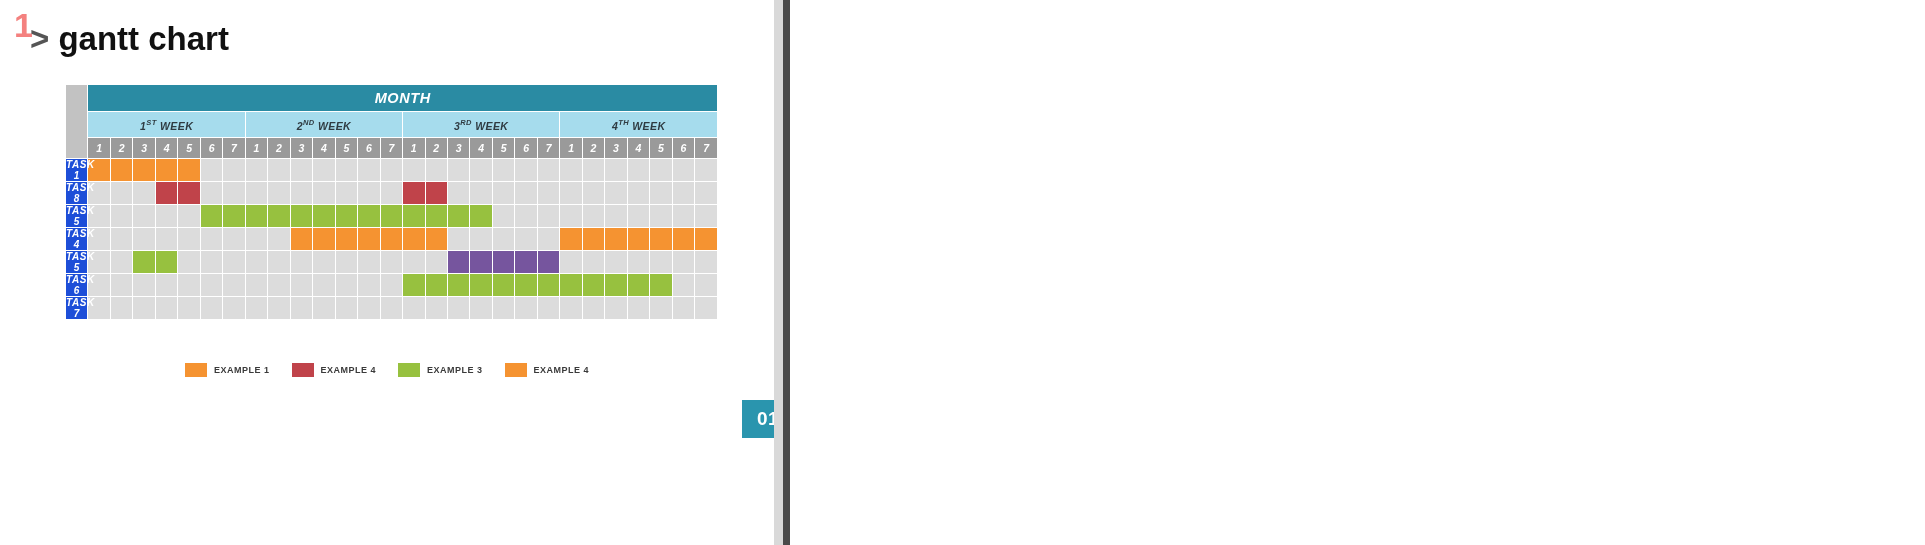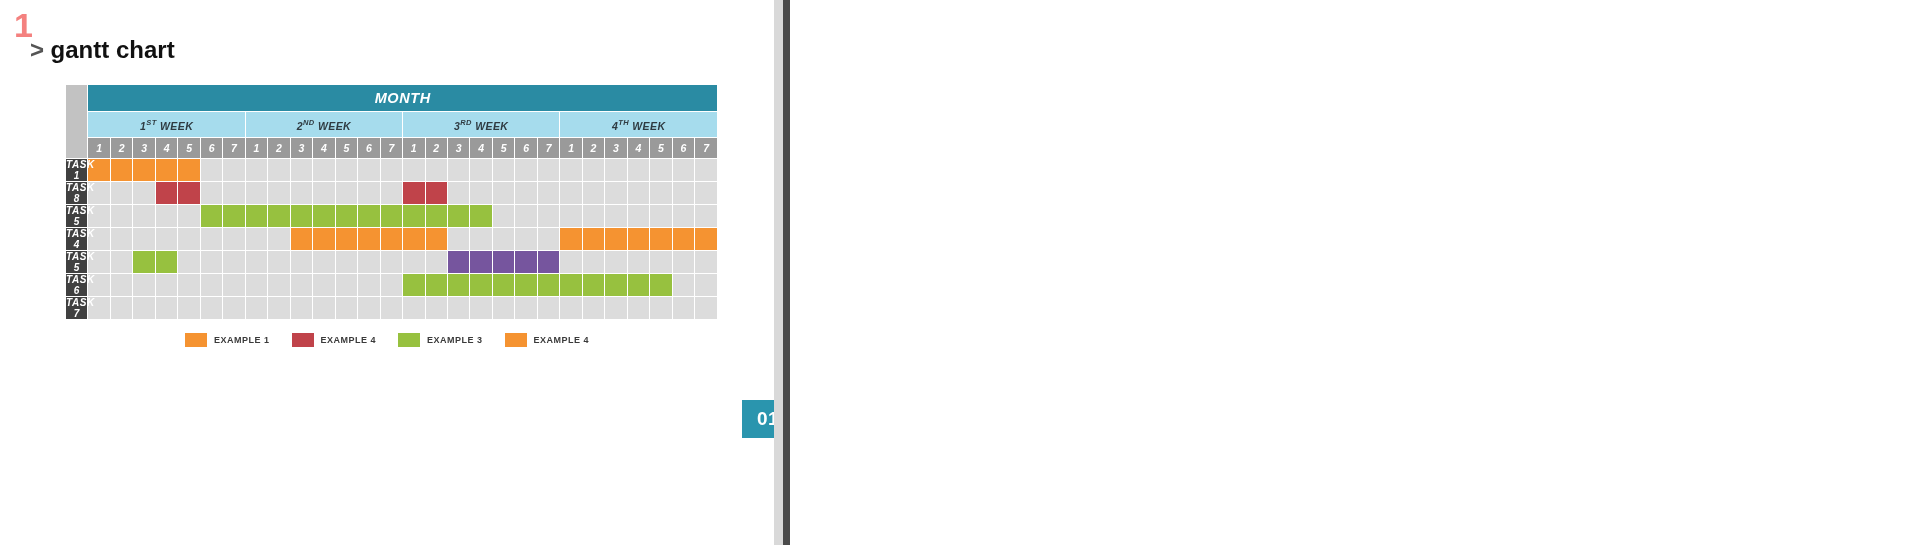--- a/index.html
+++ b/index.html
@@ -38,22 +38,22 @@
   
   .title-wrap {
     position: absolute; left: 14px; top: 8px;
     display: flex; align-items: flex-start;
   }
   .title-num {
     font-size: 34px; font-weight: 700; color: #f4817f;
     line-height: 34px; letter-spacing: -1px;
   }
   .title-text {
-    font-size: 24px; font-weight: 700; color: #111111;
-    line-height: 27px; margin-top: 28px; margin-left: -2px;
+    font-size: 33px; font-weight: 700; color: #111111;
+    line-height: 27px; margin-top: 17px; margin-left: -2px;
     letter-spacing: 0px;
   }
   .title-arrow { color: #555; font-weight: 700; }
 
   
   .watermark {
     position: absolute; pointer-events: none;
     color: rgba(255,255,255,0.62);
     font-weight: 700;
     user-select: none;
@@ -99,41 +99,41 @@
   .day-cell {
     background: #9a9a9a;
     color: #ffffff;
     font-size: 10.5px;
     font-weight: 700;
     text-align: center;
     height: 20px;
     width: 19.3px;
   }
   .task-label {
-    background: #404040;
+    background: #1d4ed8;
     color: #ffffff;
     font-size: 10px;
     font-weight: 700;
     text-align: center;
     letter-spacing: 0.6px;
     height: 22px;
     width: 95px;
   }
   .cell {
     background: #dcdcdc;
     height: 22px;
   }
   .cell.c-orange { background: #f59331; }
   .cell.c-red    { background: #c0434a; }
   .cell.c-green  { background: #97c13f; }
   .cell.c-purple { background: #76559e; }
 
   
   .legend {
-    position: absolute; left: 185px; top: 333px;
+    position: absolute; left: 185px; top: 363px;
     display: flex; align-items: center; gap: 22px;
   }
   .legend-item { display: flex; align-items: center; gap: 7px; }
   .legend-swatch { width: 22px; height: 14px; display: block; }
   .legend-label {
     font-size: 9px; font-weight: 700; color: #3a3a3a;
     letter-spacing: 0.5px;
   }
 
   

